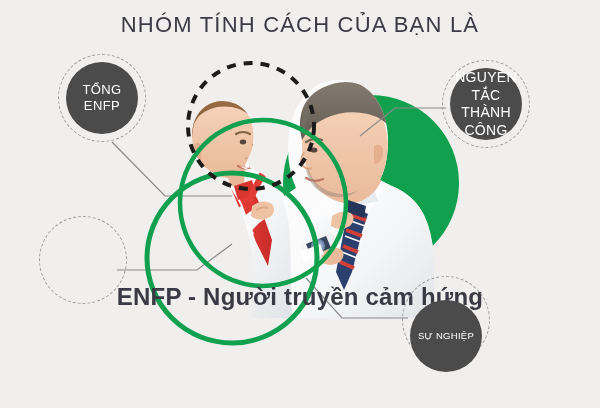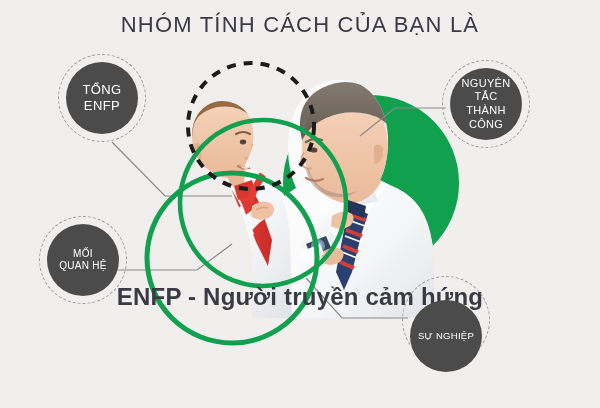--- a/index.html
+++ b/index.html
@@ -66,21 +66,21 @@
     border-radius:50%;
     border:1px dashed #9a9a9a;
     box-sizing:border-box;
     z-index:5;
   }
 
   
   #node-tong-quan{left:66px;top:62px;width:72px;height:72px;font-size:13px;letter-spacing:.4px;}
   #ring-tong-quan{left:58px;top:54px;width:88px;height:88px;}
 
-  #node-nguyen-tac{left:450px;top:68px;width:72px;height:72px;font-size:11px;letter-spacing:.3px;}
+  #node-nguyen-tac{left:450px;top:68px;width:72px;height:72px;font-size:14px;letter-spacing:.3px;}
   #ring-nguyen-tac{left:442px;top:60px;width:88px;height:88px;}
 
   #node-moi-quan-he{left:47px;top:224px;width:72px;height:72px;font-size:10px;letter-spacing:.3px;}
   #ring-moi-quan-he{left:39px;top:216px;width:88px;height:88px;}
 
   #node-su-nghiep{left:410px;top:300px;width:72px;height:72px;font-size:9.5px;letter-spacing:.3px;}
   #ring-su-nghiep{left:402px;top:276px;width:88px;height:88px;}
 </style>
 </head>
 <body>
@@ -257,24 +257,20 @@
 ENFP</span>
   </div>
 
   <div class="ring" id="ring-nguyen-tac"></div>
   <div class="node" id="node-nguyen-tac">
     <span class="node-label">NGUYÊN TẮC
 THÀNH CÔNG</span>
   </div>
 
   <div class="ring" id="ring-moi-quan-he"></div>
-  <div class="node" id="node-moi-quan-he">
-    <span class="node-label">MỐI
-QUAN HỆ</span>
-  </div>
 
   <div class="ring" id="ring-su-nghiep"></div>
   <div class="node" id="node-su-nghiep">
     <span class="node-label">SỰ NGHIỆP</span>
   </div>
 
   <div class="headline">ENFP - Người truyền cảm hứng</div>
 
 </div>
 

